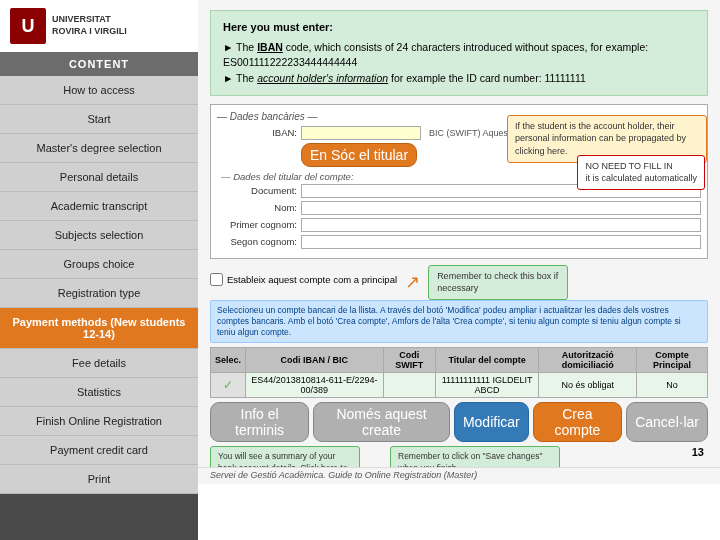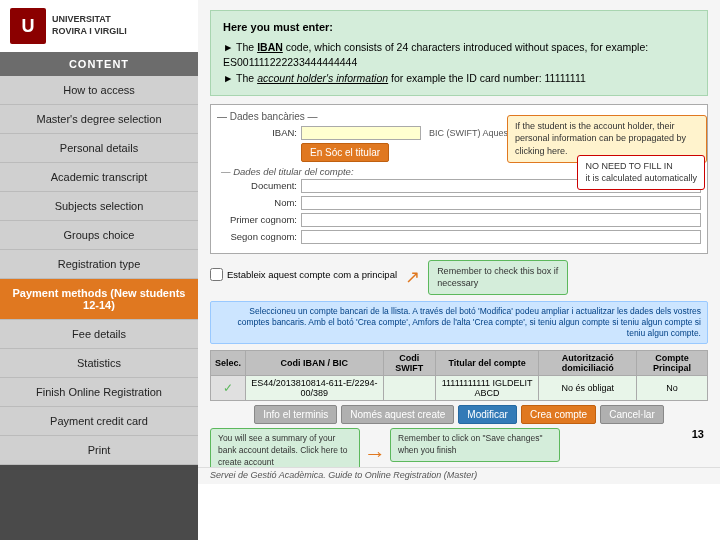--- a/index.html
+++ b/index.html
@@ -117,20 +117,21 @@
       border: 1px solid #aaa;
       background: #fff;
       padding: 6px;
       margin-bottom: 6px;
       position: relative;
     }
     .bank-section-title {
       font-size: 10px;
       color: #555;
       margin-bottom: 4px;
+      font-style: italic;
     }
     .form-row {
       display: flex;
       align-items: center;
       gap: 4px;
       margin-bottom: 3px;
     }
     .form-label {
       font-size: 9.5px;
       color: #333;
@@ -208,23 +209,22 @@
     }
 
     
     .info-bar {
       background: #cce5ff;
       border: 1px solid #99c9ff;
       border-radius: 2px;
       padding: 4px 6px;
       font-size: 8.5px;
       color: #004085;
-      margin: 6px 0;
+      margin: 0 0;
       line-height: 1.3;
-      text-align: right;
     }
 
     
     .bank-table {
       width: 100%;
       border-collapse: collapse;
       font-size: 9px;
       margin: 4px 0;
     }
     .bank-table th {
@@ -253,23 +253,23 @@
 
     
     .action-buttons {
       display: flex;
       gap: 4px;
       margin: 4px 0;
       justify-content: center;
     }
     .btn {
       padding: 3px 8px;
-      font-size: 10px;
+      font-size: 14px;
       border: 1px solid #888;
-      border-radius: 2px;
+      border-radius: 9px;
       cursor: pointer;
       background: #e0e0e0;
       color: #222;
     }
     .btn.orange {
       background: #e07820;
       color: #fff;
       border-color: #c06010;
     }
     .btn.grey { background: #b0b0b0; color: #fff; }
@@ -324,20 +324,21 @@
   <div class="sidebar-logo">
     <div class="logo-shield">U</div>
     <div class="logo-text">
       <div>UNIVERSITAT</div>
       <div>ROVIRA I VIRGILI</div>
     </div>
   </div>
   <div class="sidebar-title">CONTENT</div>
   <div id="sidebar-items-container">
       <div class="sidebar-item">How to access</div>
+      <div class="sidebar-item">Start</div>
       <div class="sidebar-item">Master's degree selection</div>
       <div class="sidebar-item">Personal details</div>
       <div class="sidebar-item">Academic transcript</div>
       <div class="sidebar-item">Subjects selection</div>
       <div class="sidebar-item">Groups choice</div>
       <div class="sidebar-item">Registration type</div>
       <div class="sidebar-item active">Payment methods
 (New students 12-14)</div>
       <div class="sidebar-item">Fee details</div>
       <div class="sidebar-item">Statistics</div>

